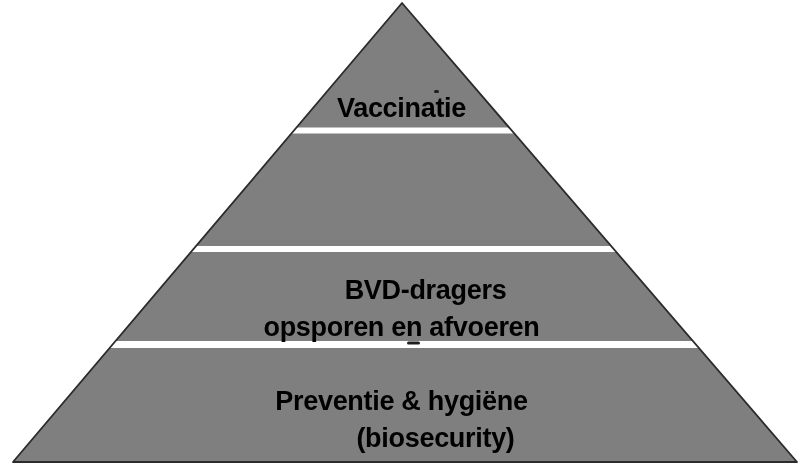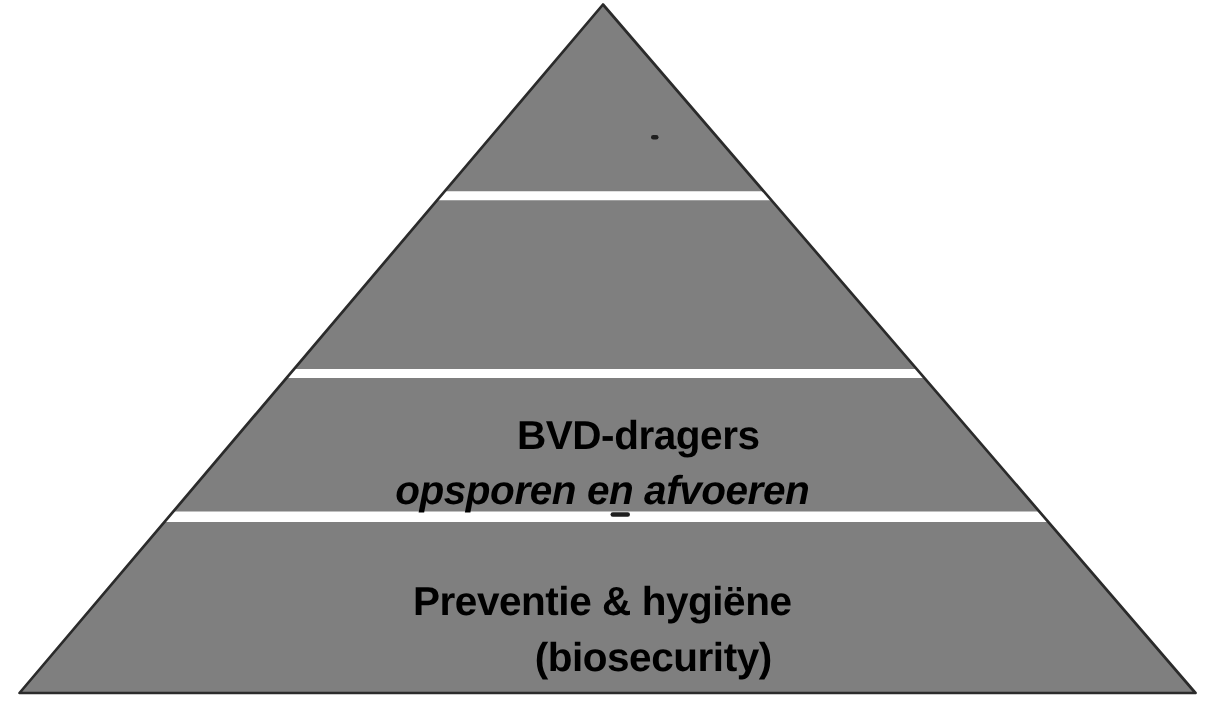--- a/index.html
+++ b/index.html
@@ -30,21 +30,21 @@
     font-size: 27px;
     line-height: 28px;
     color: #000000;
     letter-spacing: -0.3px;
     white-space: nowrap;
     pointer-events: none;
   }
   .lbl-1 { top: 94px; }
   .lbl-2 { top: 211px; }
   .lbl-3a { top: 276px; padding-left: 24px; }
-  .lbl-3b { top: 313px; font-style: italic; }
+  .lbl-3b { top: 313px; }
   .lbl-4a { top: 387px; }
   .lbl-4b { top: 424px; padding-left: 34px; }
 </style>
 </head>
 <body>
 
 <div class="stage">
 
   <svg width="803" height="471" viewBox="0 0 803 471">
     <defs>
@@ -61,20 +61,21 @@
       <rect x="0" y="341" width="803" height="7" fill="#ffffff"></rect>
 
       <rect x="407" y="341.5" width="13" height="3" rx="1.5" fill="#1f1f1f"></rect>
     </g>
 
     <rect x="434" y="90" width="5" height="3" rx="1.5" fill="#1f1f1f"></rect>
 
     <path d="M402 3 L797 462 L13 462 Z" fill="none" stroke-width="1.8" stroke-linejoin="round" stroke="#2b2b2b"></path>
   </svg>
 
+  <div class="pyramid-label lbl-1">Vaccinatie</div>
 
 
   <div class="pyramid-label lbl-3a">BVD-dragers</div>
 
   <div class="pyramid-label lbl-3b">opsporen en afvoeren</div>
 
   <div class="pyramid-label lbl-4a">Preventie &amp; hygiëne</div>
 
   <div class="pyramid-label lbl-4b">(biosecurity)</div>
 

